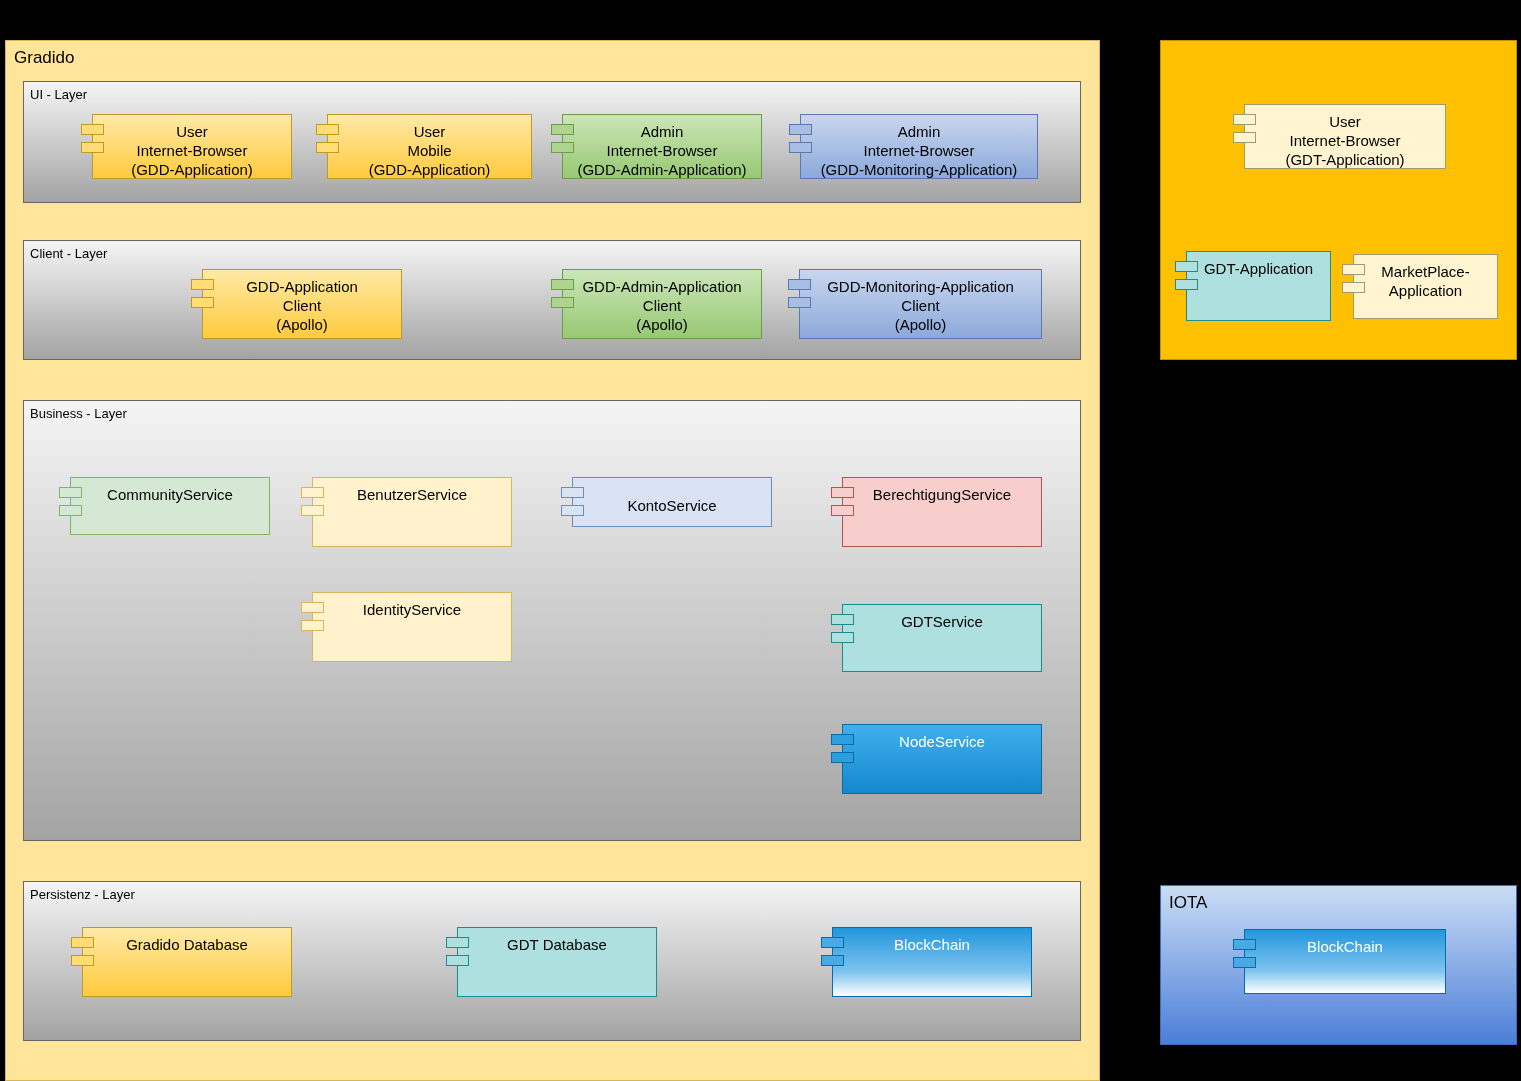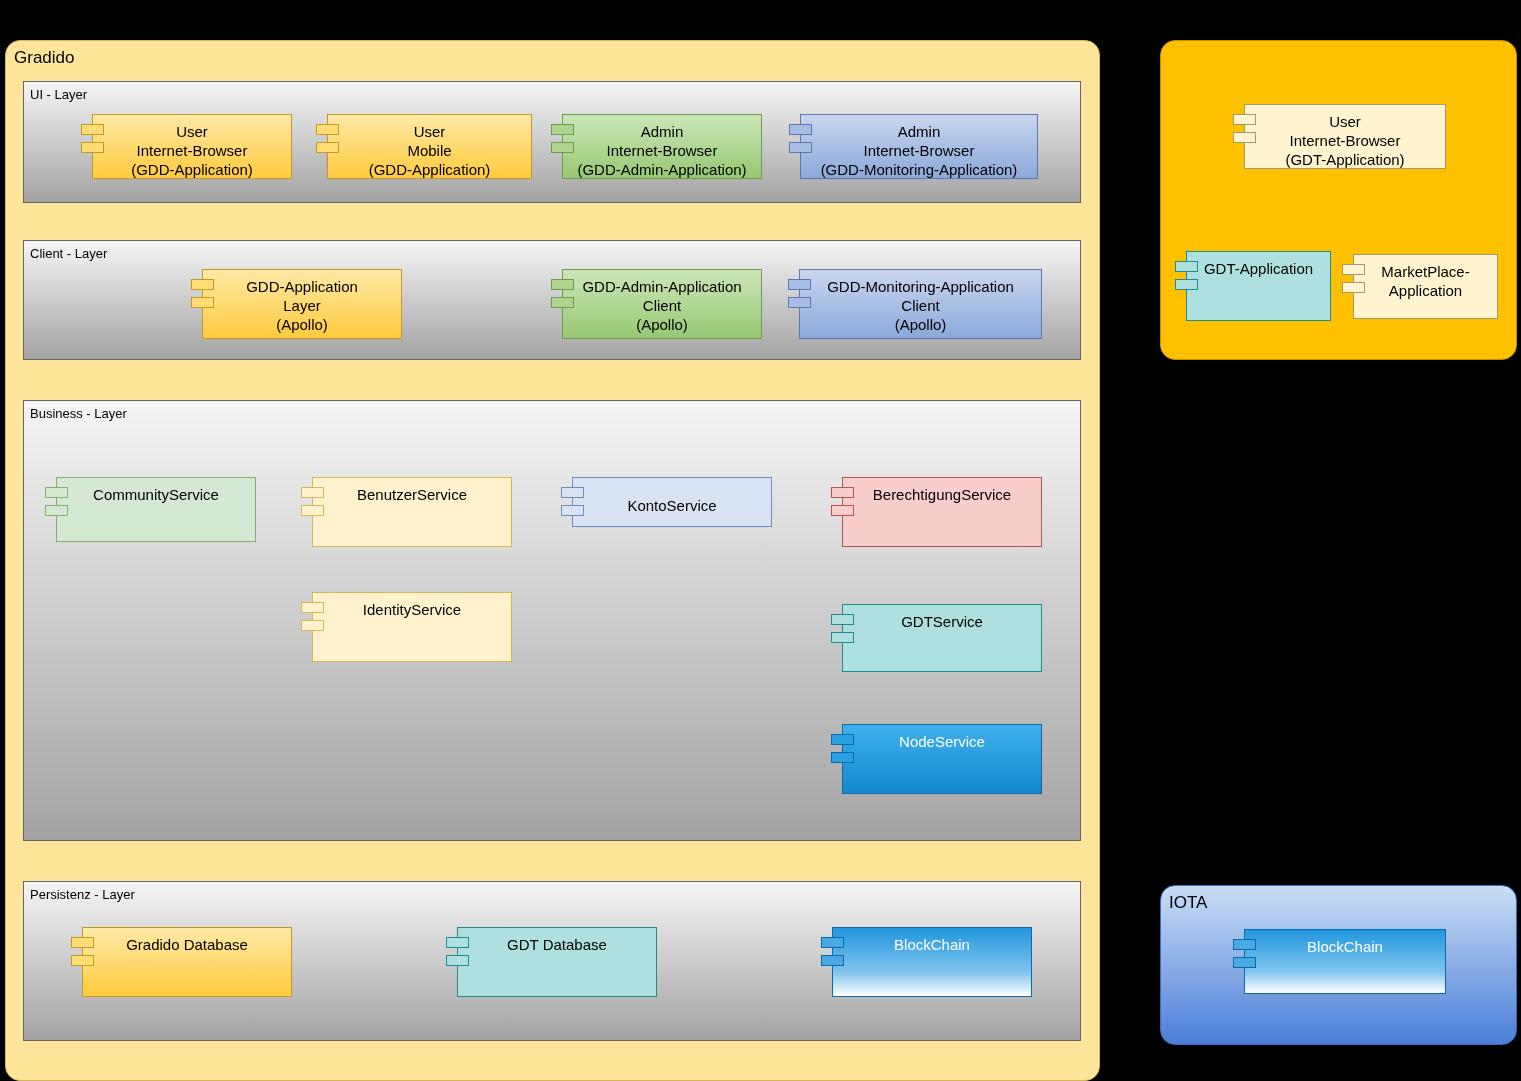--- a/index.html
+++ b/index.html
@@ -4,21 +4,21 @@
 <style>
   * { margin:0; padding:0; box-sizing:border-box; }
   html,body { width:1521px; height:1081px; }
   body {
     background:#000;
     font-family:"Liberation Sans", sans-serif;
     position:relative;
     overflow:hidden;
     color:#000;
   }
-  .container { position:absolute;border-radius:15px; }
+  .container { position:absolute; }
   .container-title {
     font-size:17px;
     padding:7px 8px;
     color:#000;
   }
   .gradido {
     left:5px; top:40px; width:1095px; height:1041px;
     background:#FFE599;
     border:1px solid #D6B656;
   }
@@ -121,21 +121,21 @@
     </div>
   </div>
 
   <div class="layer layer-client">
     <div class="layer-title">Client - Layer</div>
 
     <div class="component c-gold" style="left:178px;top:28px;width:200px;height:70px;">
       <span class="tab t1"></span>
       <span class="tab t2"></span>
       <span>GDD-Application
-Layer
+Client
 (Apollo)</span>
     </div>
     <div class="component c-green" style="left:538px;top:28px;width:200px;height:70px;">
       <span class="tab t1"></span>
       <span class="tab t2"></span>
       <span>GDD-Admin-Application
 Client
 (Apollo)</span>
     </div>
     <div class="component c-blue" style="left:775px;top:28px;width:243px;height:70px;">
@@ -143,21 +143,21 @@
       <span class="tab t2"></span>
       <span>GDD-Monitoring-Application
 Client
 (Apollo)</span>
     </div>
   </div>
 
   <div class="layer layer-business">
     <div class="layer-title">Business - Layer</div>
 
-    <div class="component c-lgreen" style="left:32px;top:76px;width:200px;height:65px;">
+    <div class="component c-lgreen" style="left:46px;top:76px;width:200px;height:58px;">
       <span class="tab t1"></span>
       <span class="tab t2"></span>
       <span>CommunityService</span>
     </div>
     <div class="component c-lyellow" style="left:288px;top:76px;width:200px;height:70px;">
       <span class="tab t1"></span>
       <span class="tab t2"></span>
       <span>BenutzerService</span>
     </div>
     <div class="component c-lblue" style="left:548px;top:76px;width:200px;height:50px;align-items:center;">

